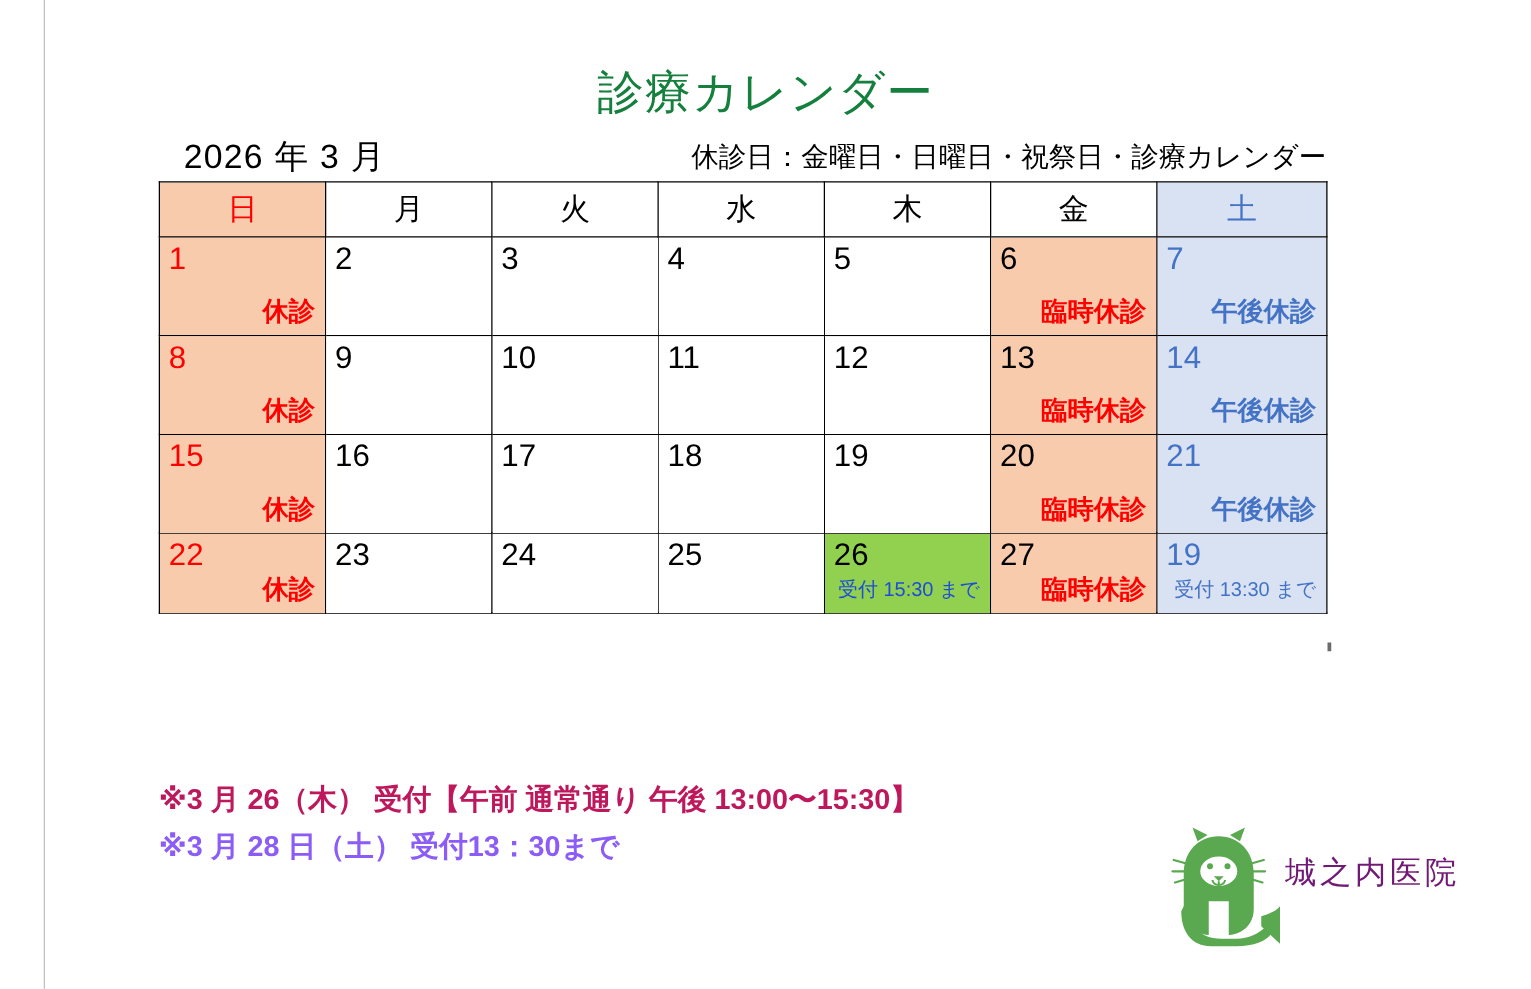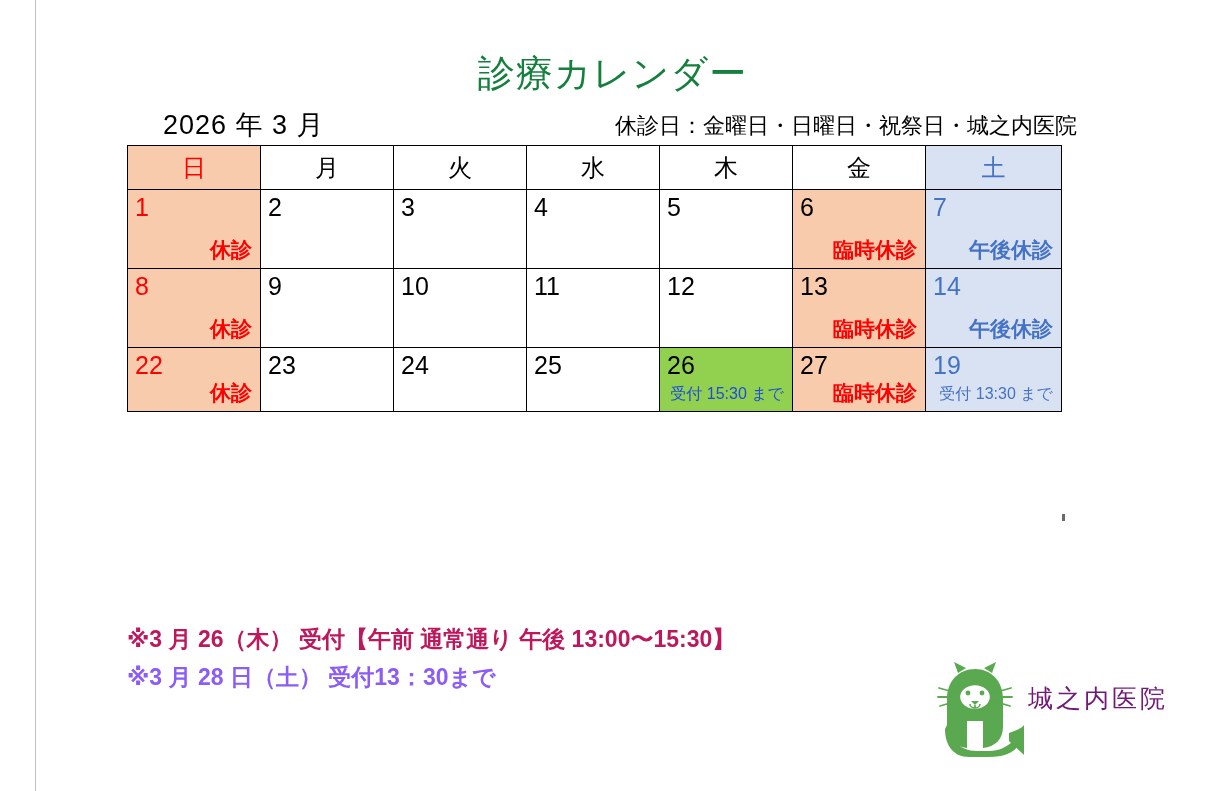--- a/index.html
+++ b/index.html
@@ -43,21 +43,21 @@
     text-align: center;
     font-size: 37px;
     line-height: 44px;
     letter-spacing: 1px;
     font-weight: 400;
     color: #15803d;
   }
 
   #header-line {
     position: absolute;
-    left: 143px;
+    left: 127px;
     top: 108px;
     width: 934px;
     height: 34px;
     text-decoration: underline;
   }
   #month-label {
     position: absolute;
     left: 20px;
     top: 0;
     font-size: 27px;
@@ -209,21 +209,21 @@
 <body>
 
 <div id="margin-rule"></div>
 
 <div id="page">
 
   <div id="doc-title">診療カレンダー</div>
 
   <div id="header-line">
     <div id="month-label">2026 年 3 月</div>
-    <div id="closed-note">休診日：金曜日・日曜日・祝祭日・城之内医院</div>
+    <div id="closed-note">休診日：金曜日・日曜日・祝祭日・診療カレンダー</div>
   </div>
 
   <table id="calendar">
     <colgroup>
       <col class="col-sun">
         <col class="col-mon">
         <col class="col-tue">
       <col class="col-wed">
         <col class="col-thu">
         <col class="col-fri">
@@ -288,20 +288,46 @@
             <span class="daynum t-black">13</span>
             <span class="cellnote t-red">臨時休診</span>
           </td>
           <td class="bg-blue">
             <span class="daynum t-blue">14</span>
             <span class="cellnote t-blue">午後休診</span>
           </td>
         </tr>
         <tr>
           <td class="bg-peach">
+            <span class="daynum t-red">15</span>
+            <span class="cellnote t-red">休診</span>
+          </td>
+          <td class="bg-white">
+            <span class="daynum t-black">16</span>
+          </td>
+          <td class="bg-white">
+            <span class="daynum t-black">17</span>
+          </td>
+          <td class="bg-white">
+            <span class="daynum t-black">18</span>
+          </td>
+          <td class="bg-white">
+            <span class="daynum t-black">19</span>
+          </td>
+          <td class="bg-peach">
+            <span class="daynum t-black">20</span>
+            <span class="cellnote t-red">臨時休診</span>
+          </td>
+          <td class="bg-blue">
+            <span class="daynum t-blue">21</span>
+            <span class="cellnote t-blue">午後休診</span>
+          </td>
+        </tr>
+        <tr>
+          <td class="bg-peach">
             <span class="daynum t-red">22</span>
             <span class="cellnote t-red">休診</span>
           </td>
           <td class="bg-white">
             <span class="daynum t-black">23</span>
           </td>
           <td class="bg-white">
             <span class="daynum t-black">24</span>
           </td>
           <td class="bg-white">

